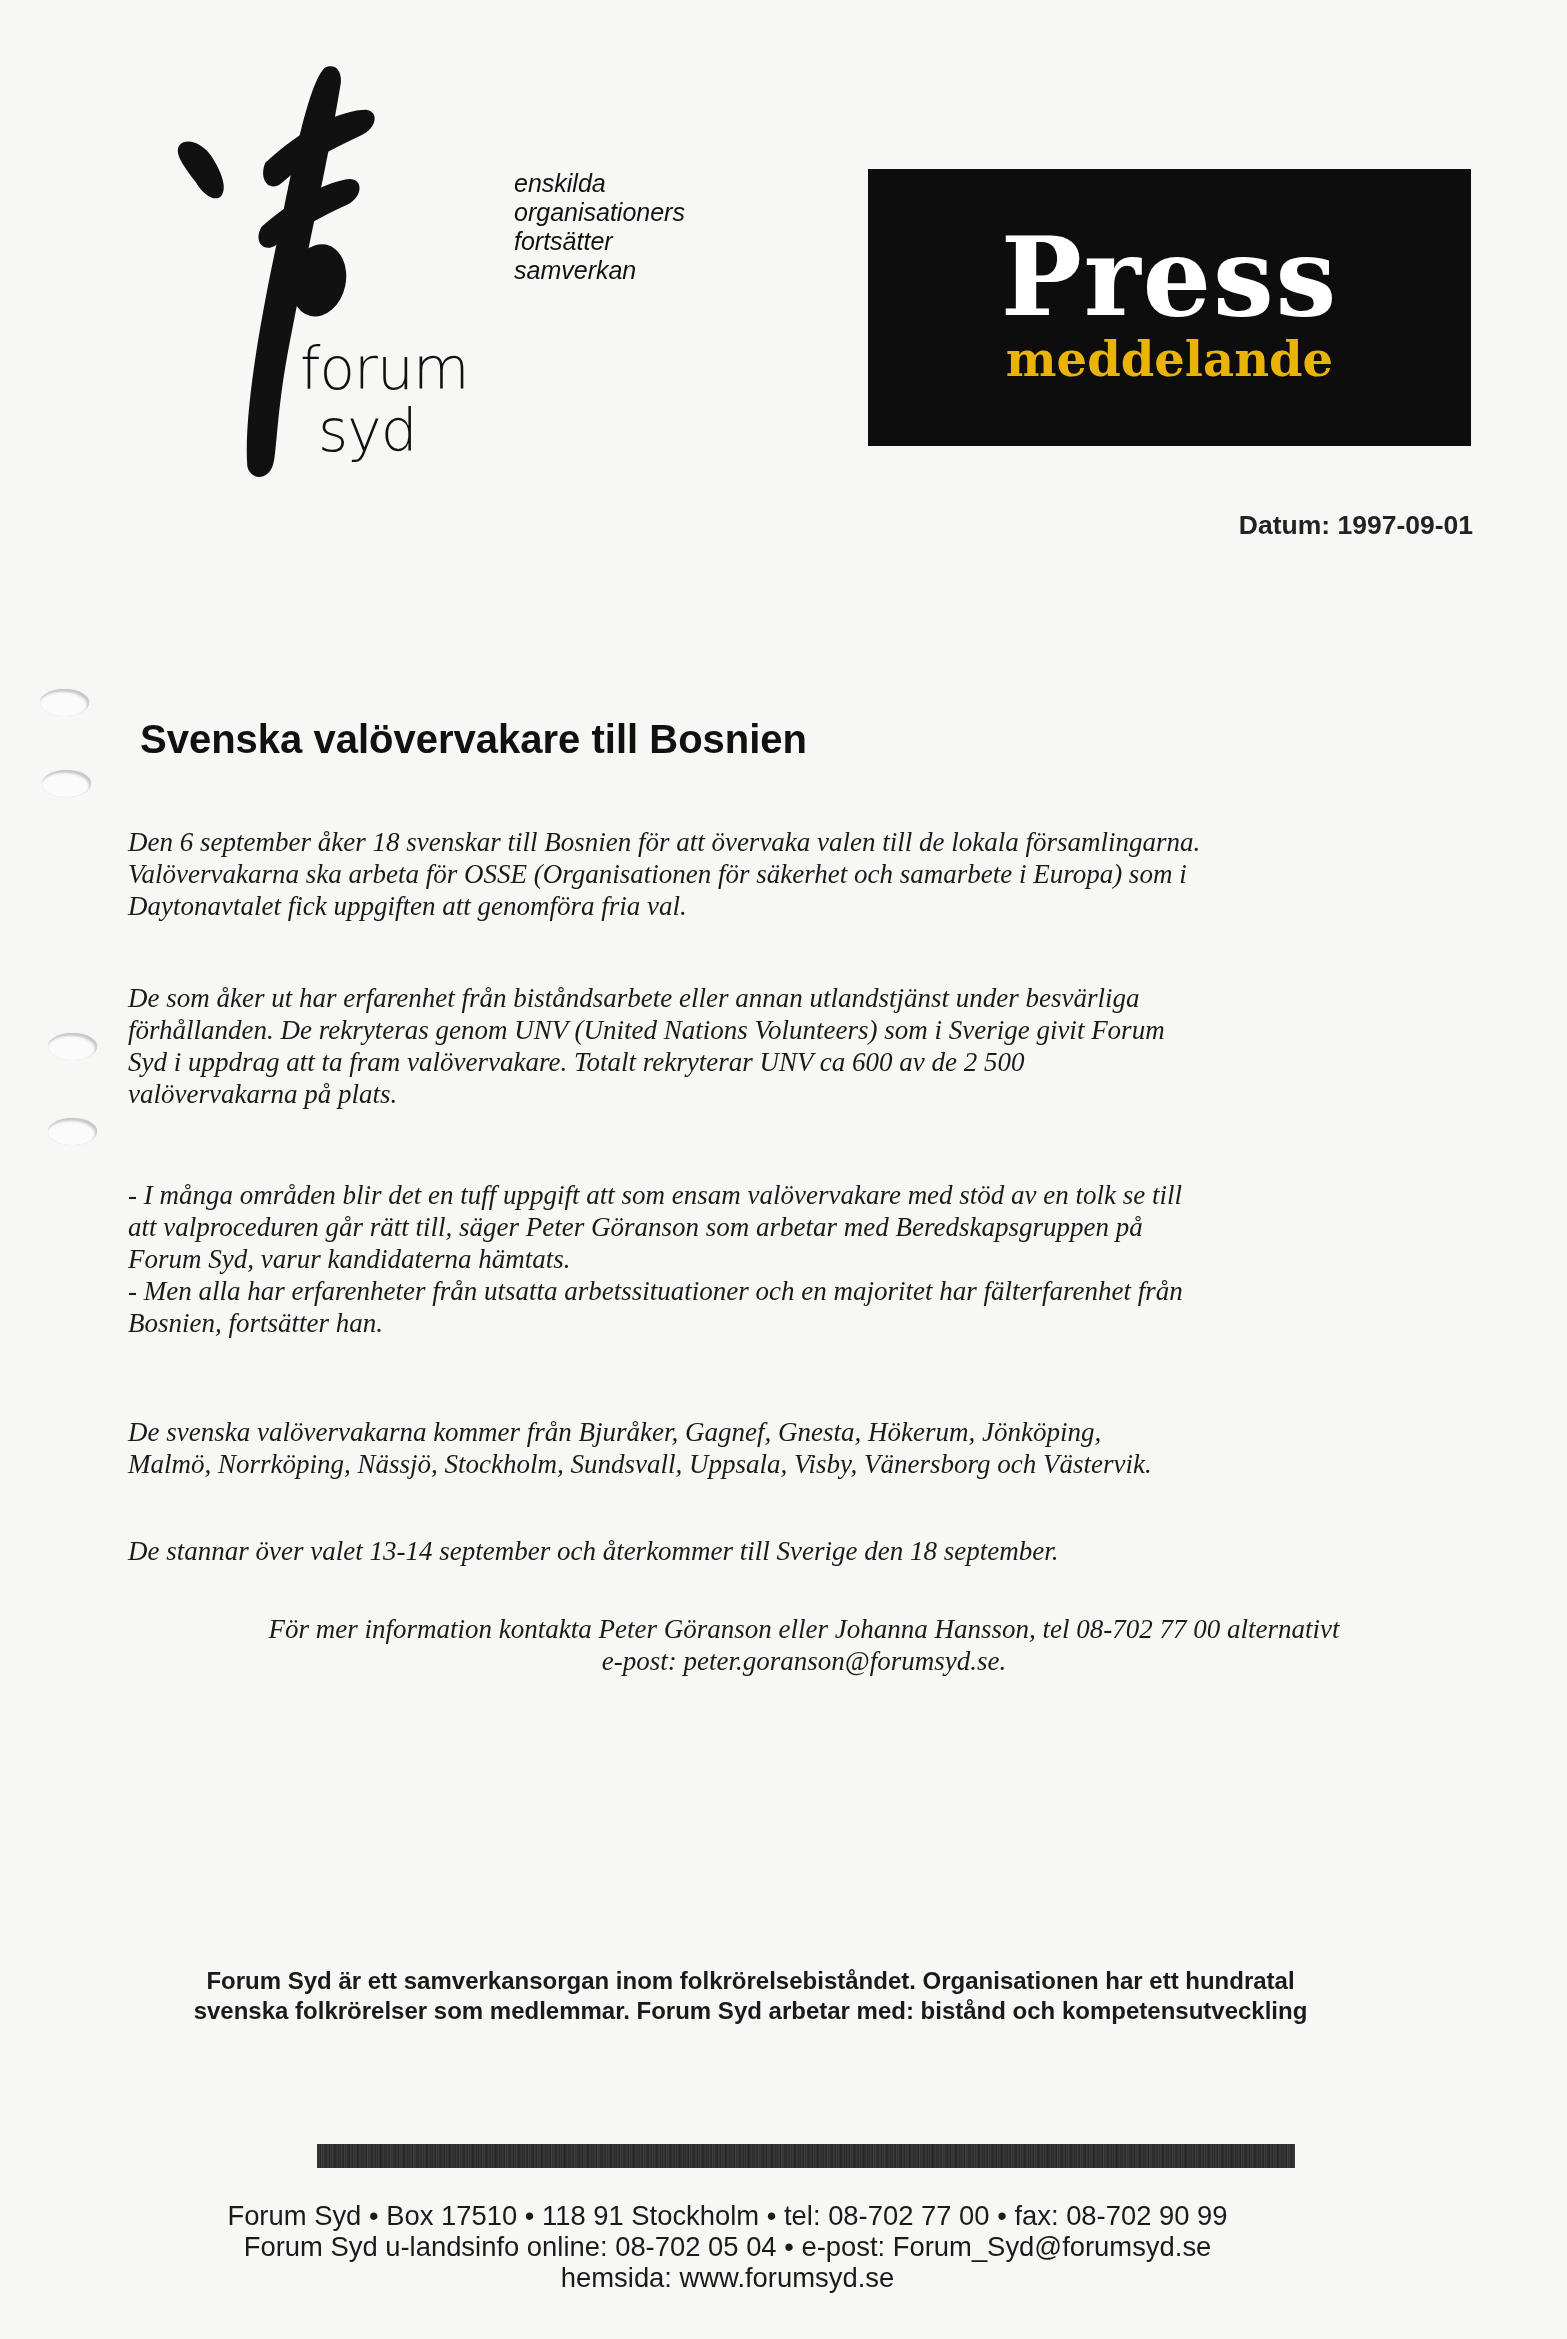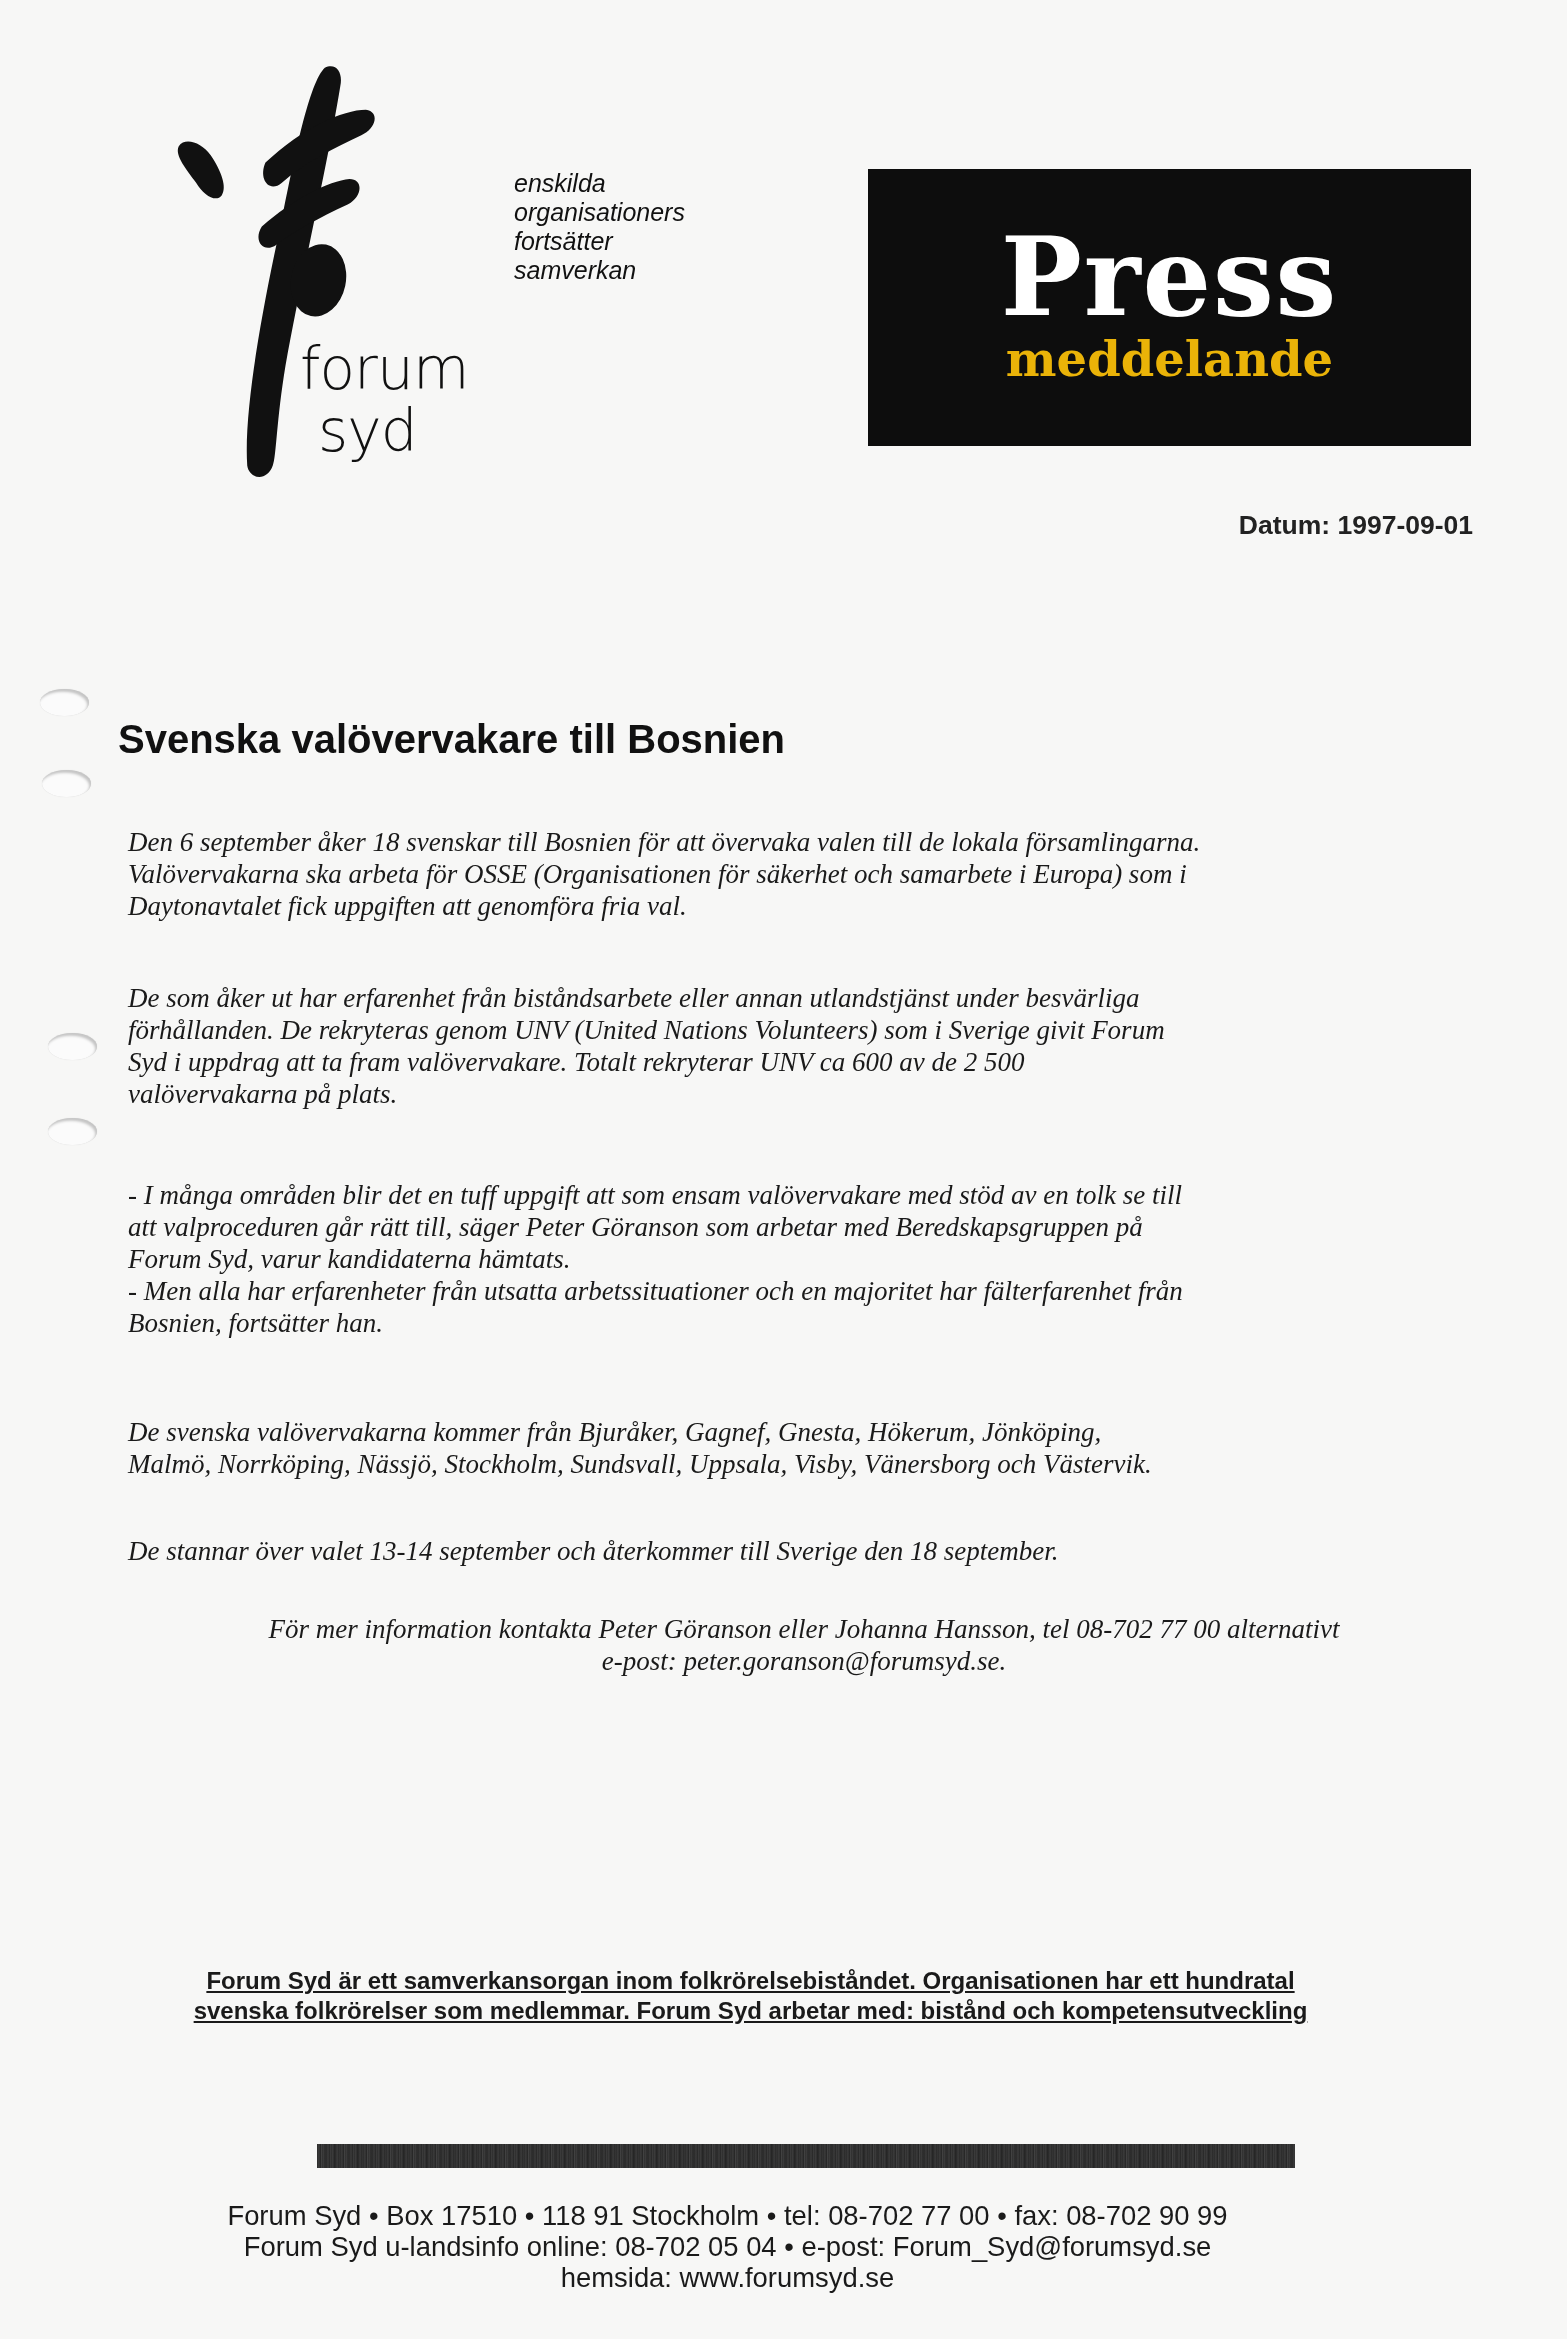--- a/index.html
+++ b/index.html
@@ -44,33 +44,33 @@
     #press-sub {
       font-family: "DejaVu Serif", serif; font-weight: bold; color: #eab308;
       font-size: 48px; line-height: 1; margin-top: 3.7px;
     }
     #datum {
       right: 94px; top: 510px;
       font-family: "Liberation Sans", sans-serif; font-weight: bold; font-size: 26.5px; color: #222;
     }
 
     #headline {
-      left: 118px; top: 717px;
+      left: 140px; top: 717px;
       font-family: "Liberation Sans", sans-serif; font-weight: bold; font-size: 40px; color: #111;
     }
 
     .body-text {
       position: absolute; left: 128px; width: 1352px;
       font-family: "Liberation Serif", serif; font-size: 27px; line-height: 32px; color: #1a1a1a;
     }
     .body-text p { margin: 0; white-space: nowrap; font-style: italic; }
 
     #about {
       left: 0; width: 1501px; top: 1966px; text-align: center;
-      font-family: "Liberation Sans", sans-serif; font-weight: bold; font-size: 24px; line-height: 30px; color: #1a1a1a; text-decoration: underline;
+      font-family: "Liberation Sans", sans-serif; font-weight: bold; font-size: 24px; line-height: 30px; color: #1a1a1a;
     }
     #about p { margin: 0; }
 
     #footer-bar {
       left: 317px; top: 2144px; width: 978px; height: 24px;
       background: repeating-linear-gradient(90deg, #2a2a2a 0px, #3b3b3b 1.8px, #262626 3.7px, #444 4.6px);
     }
 
     #contact {
       left: 0; width: 1455px; top: 2200px; text-align: center;

